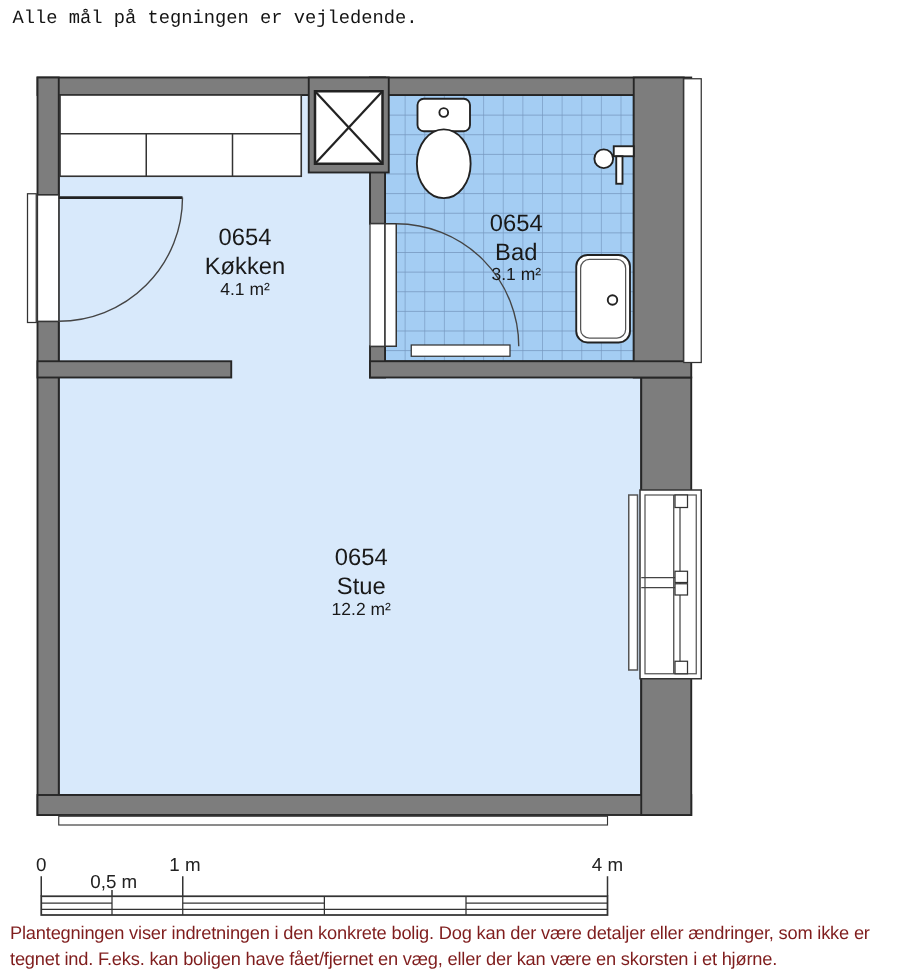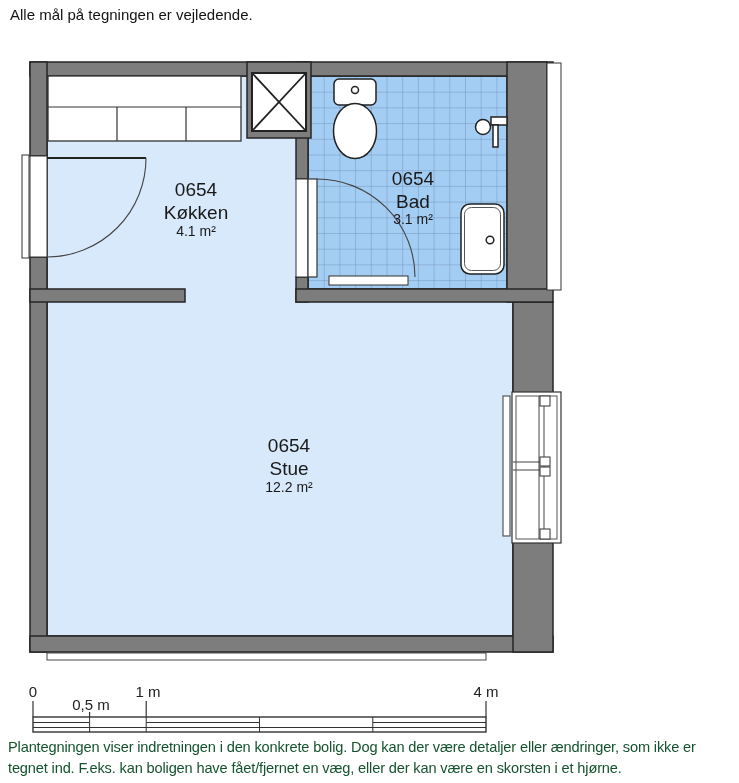--- a/index.html
+++ b/index.html
@@ -1,25 +1,25 @@
 <!DOCTYPE html>
 <html><head>
 <meta charset="utf-8">
 <style>
   html,body{margin:0;padding:0;}
   body{
     width:739px;height:783px;position:relative;background:#ffffff;
     font-family:"Liberation Sans", sans-serif;color:#111;overflow:hidden;
   }
   .note-text{
-    position:absolute;left:10px;top:6px;font-size:15px;color:#141414;
+    position:absolute;left:10px;top:6px;font-size:15px;color:#141414;font-family:Liberation Mono, monospace;
   }
   .footer-text{
     position:absolute;left:8px;top:737px;width:729px;font-size:14.6px;
-    line-height:20.5px;color:#14532d;letter-spacing:-0.15px;
+    line-height:20.5px;color:#7f1d1d;letter-spacing:-0.15px;
   }
   svg{position:absolute;left:0;top:0;}
   .room-id,.room-name{
     font-family:"Liberation Sans", sans-serif;font-size:19px;fill:#191919;
   }
   .room-area{
     font-family:"Liberation Sans", sans-serif;font-size:14px;fill:#191919;
   }
   .scale-label{
     font-family:"Liberation Sans", sans-serif;font-size:15px;fill:#222;

